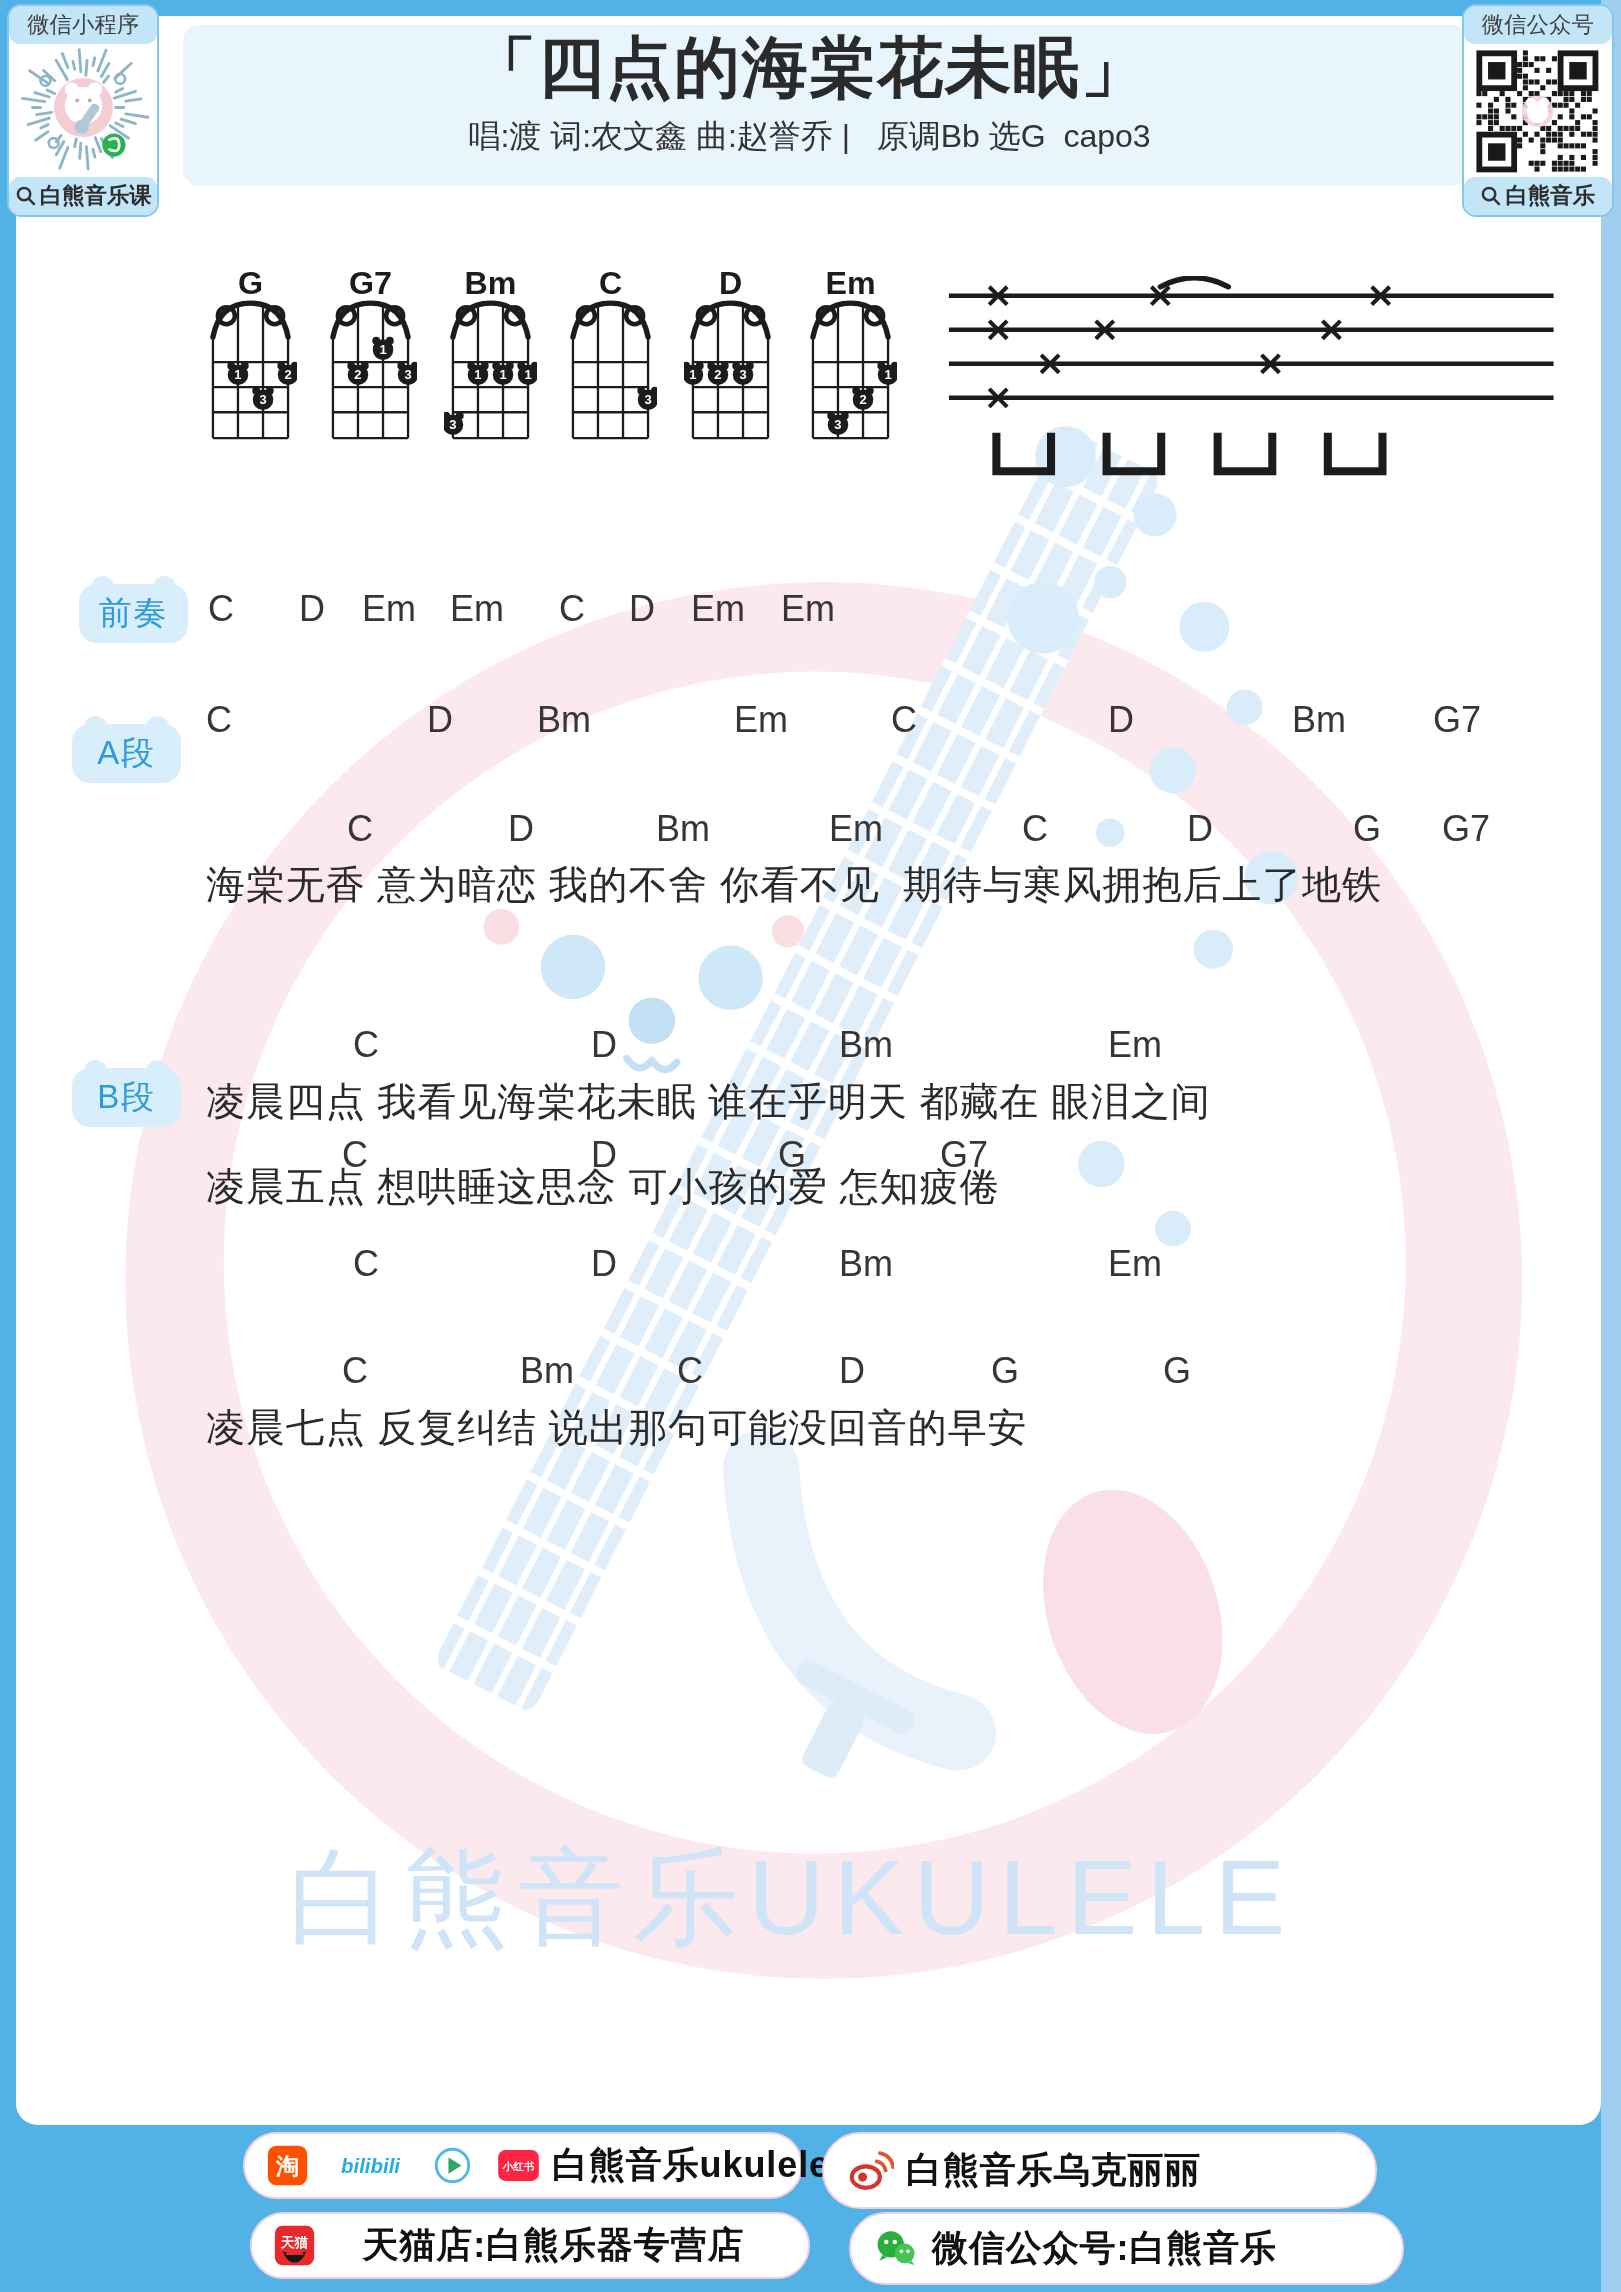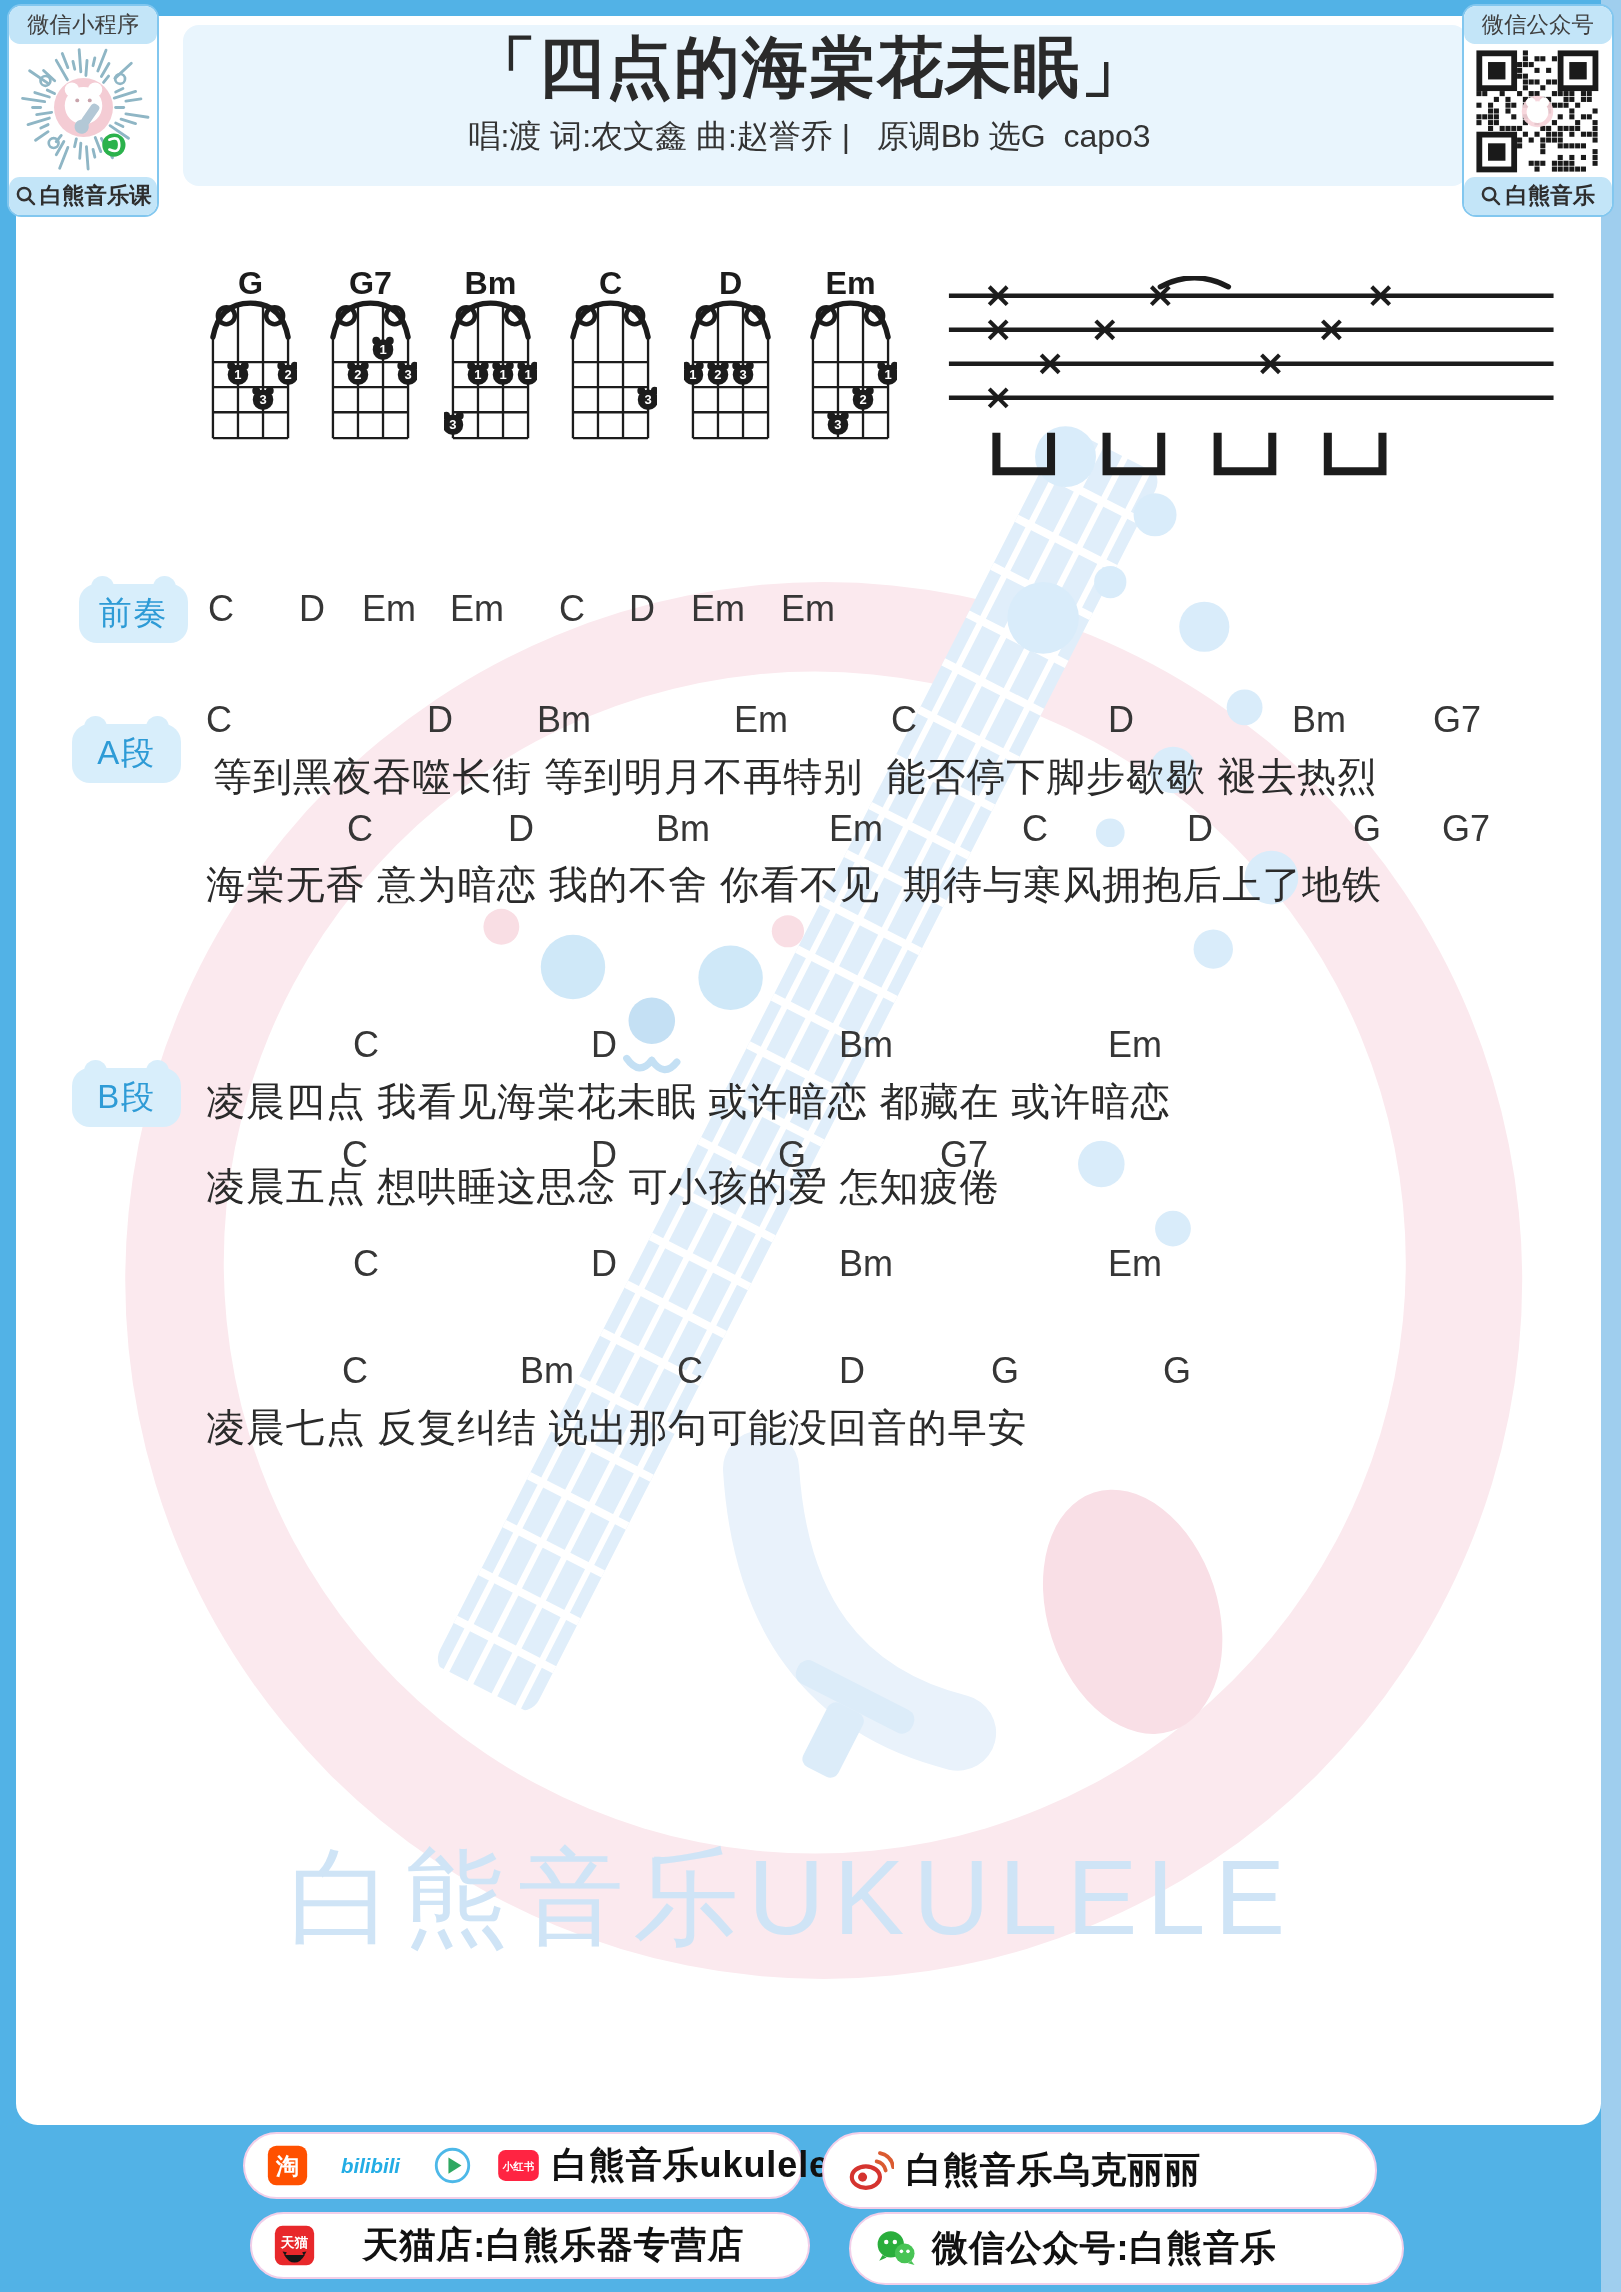--- a/index.html
+++ b/index.html
@@ -537,36 +537,35 @@
       <span class="chd" style="left: 781px; top: 589px;">Em</span>
       <div class="sec-badge" style="left: 72px; top: 724px;">A段</div>
       <span class="chd" style="left: 206px; top: 700px;">C</span>
       <span class="chd" style="left: 427px; top: 700px;">D</span>
       <span class="chd" style="left: 537px; top: 700px;">Bm</span>
       <span class="chd" style="left: 734px; top: 700px;">Em</span>
       <span class="chd" style="left: 891px; top: 700px;">C</span>
       <span class="chd" style="left: 1108px; top: 700px;">D</span>
       <span class="chd" style="left: 1292px; top: 700px;">Bm</span>
       <span class="chd" style="left: 1433px; top: 700px;">G7</span>
-      <div class="lyr" style="left: 213px; top: 754px;">等到黑夜吞噬长街 等到明月不再特别  能否停下脚步歇歇 褪去热烈</div>
       <span class="chd" style="left: 347px; top: 809px;">C</span>
       <span class="chd" style="left: 508px; top: 809px;">D</span>
       <span class="chd" style="left: 656px; top: 809px;">Bm</span>
       <span class="chd" style="left: 829px; top: 809px;">Em</span>
       <span class="chd" style="left: 1022px; top: 809px;">C</span>
       <span class="chd" style="left: 1187px; top: 809px;">D</span>
       <span class="chd" style="left: 1353px; top: 809px;">G</span>
       <span class="chd" style="left: 1442px; top: 809px;">G7</span>
       <div class="lyr" style="left: 206px; top: 862px;">海棠无香 意为暗恋 我的不舍 你看不见  期待与寒风拥抱后上了地铁</div>
       <div class="sec-badge" style="left: 72px; top: 1068px;">B段</div>
       <span class="chd" style="left: 353px; top: 1025px;">C</span>
       <span class="chd" style="left: 591px; top: 1025px;">D</span>
       <span class="chd" style="left: 839px; top: 1025px;">Bm</span>
       <span class="chd" style="left: 1108px; top: 1025px;">Em</span>
-      <div class="lyr" style="left: 206px; top: 1079px;">凌晨四点 我看见海棠花未眠 或许暗恋 都藏在 或许暗恋</div>
+      <div class="lyr" style="left: 206px; top: 1079px;">凌晨四点 我看见海棠花未眠 谁在乎明天 都藏在 眼泪之间</div>
       <span class="chd" style="left: 342px; top: 1135px;">C</span>
       <span class="chd" style="left: 591px; top: 1135px;">D</span>
       <span class="chd" style="left: 778px; top: 1135px;">G</span>
       <span class="chd" style="left: 940px; top: 1135px;">G7</span>
       <div class="lyr" style="left: 206px; top: 1164px;">凌晨五点 想哄睡这思念 可小孩的爱 怎知疲倦</div>
       <span class="chd" style="left: 353px; top: 1244px;">C</span>
       <span class="chd" style="left: 591px; top: 1244px;">D</span>
       <span class="chd" style="left: 839px; top: 1244px;">Bm</span>
       <span class="chd" style="left: 1108px; top: 1244px;">Em</span>
       <span class="chd" style="left: 342px; top: 1351px;">C</span>

